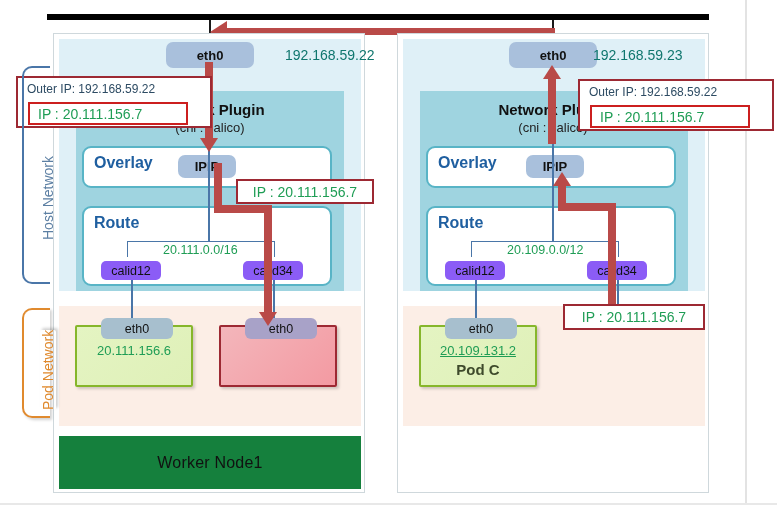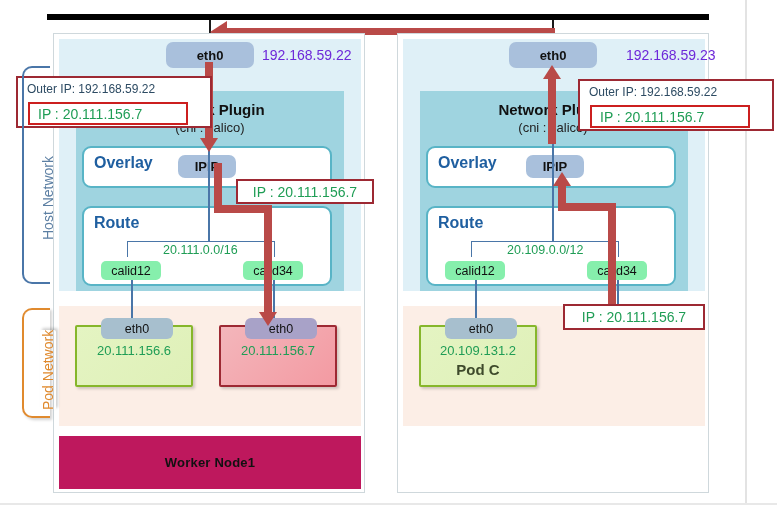--- a/index.html
+++ b/index.html
@@ -22,38 +22,38 @@
   .bb-arrow-line{position:absolute;height:7px;background:#b94a48;}
   .bb-arrow-head{position:absolute;width:0;height:0;
       border-top:11px solid transparent;border-bottom:11px solid transparent;
       border-right:17px solid #b94a48;}
 
   
   .node{position:absolute;background:#ffffff;border:1px solid #cfd8dc;box-sizing:border-box;}
   .host-band{position:absolute;background:#dff0f7;box-sizing:border-box;}
   .plugin-band{position:absolute;background:#9fd4e0;box-sizing:border-box;}
   .pod-band{position:absolute;background:#fceee6;box-sizing:border-box;}
-  .node-footer{position:absolute;background:#be185d;box-sizing:border-box;
+  .node-footer{position:absolute;background:#15803d;box-sizing:border-box;
      display:flex;align-items:center;justify-content:center;
-     font-weight:bold;font-size:13px;color:#111;letter-spacing:.2px;}
+     font-weight:normal;font-size:16px;color:#111;letter-spacing:.2px;}
 
   .nic{position:absolute;background:#a9c0dc;border-radius:7px;box-sizing:border-box;
      display:flex;align-items:center;justify-content:center;
      font-size:13px;font-weight:bold;color:#111;}
-  .host-ip{position:absolute;font-size:14px;color:#6d28d9;white-space:nowrap;}
+  .host-ip{position:absolute;font-size:14px;color:#0f766e;white-space:nowrap;margin-left:23px;}
 
   .plugin-title{position:absolute;text-align:center;font-weight:bold;font-size:15px;color:#111;white-space:nowrap;}
   .plugin-sub{position:absolute;text-align:center;font-size:13px;color:#222;white-space:nowrap;}
 
   .wbox{position:absolute;background:#ffffff;border:2px solid #58b4c6;border-radius:9px;box-sizing:border-box;}
   .wbox-label{position:absolute;font-weight:bold;font-size:16px;color:#1f5fa0;}
 
   .route-bracket{position:absolute;border:1px solid #4a76a8;box-sizing:border-box;border-bottom:none;}
   .route-cidr{position:absolute;font-size:12.5px;color:#1f9d55;white-space:nowrap;}
-  .calid{position:absolute;background:#86efac;border-radius:5px;box-sizing:border-box;
+  .calid{position:absolute;background:#8b5cf6;border-radius:5px;box-sizing:border-box;
      display:flex;align-items:center;justify-content:center;font-size:12.5px;color:#111;}
 
   .vline{position:absolute;width:1.5px;background:#4a76a8;}
 
   .pod{position:absolute;box-sizing:border-box;border-radius:2px;
      box-shadow:2px 2px 3px rgba(0,0,0,.18);}
   .pod.green{background:linear-gradient(135deg,#e4f4c2,#dff0b8);border:2px solid #86b62b;}
   .pod.red{background:linear-gradient(135deg,#f3b6bb,#f39aa2);border:2px solid #9d2933;}
   .pod-ip{position:absolute;width:100%;text-align:center;font-size:13px;color:#1f9d55;}
   .pod-name{position:absolute;width:100%;text-align:center;font-size:15px;font-weight:bold;color:#3e4a2b;}
@@ -132,39 +132,38 @@
   <div class="vline" style="left:208px;top:68px;height:173px;"></div>
   <div class="vline" style="left:131px;top:280px;height:45px;"></div>
   <div class="vline" style="left:273px;top:280px;height:45px;"></div>
 
   <div class="pod green" style="left:75px;top:325px;width:118px;height:62px;">
     <div class="pod-nic g" style="position:absolute;left:24px;top:-9px;width:72px;height:21px;">eth0</div>
     <div class="pod-ip" style="top:16px;">20.111.156.6</div>
   </div>
   <div class="pod red" style="left:219px;top:325px;width:118px;height:62px;">
     <div class="pod-nic r" style="position:absolute;left:24px;top:-9px;width:72px;height:21px;">eth0</div>
-    <div class="pod-ip" style="top:16px;">20.111.156.7</div>
   </div>
 
   <div class="fseg" style="left:205px;top:62px;width:8px;height:82px;"></div>
   <div class="fhead-down" style="left:200px;top:138px;"></div>
 
   <div class="fseg" style="left:214px;top:163px;width:8px;height:50px;"></div>
   <div class="fseg" style="left:214px;top:205px;width:58px;height:8px;"></div>
   <div class="fseg" style="left:264px;top:205px;width:8px;height:112px;"></div>
   <div class="fhead-down" style="left:259px;top:312px;"></div>
 
   <div class="node" style="left:397px;top:33px;width:312px;height:460px;">
     <div class="host-band" style="position:absolute;left:5px;top:5px;width:302px;height:252px;"></div>
     <div class="plugin-band" style="position:absolute;left:22px;top:57px;width:268px;height:200px;"></div>
     <div class="pod-band" style="position:absolute;left:5px;top:272px;width:302px;height:120px;"></div>
   </div>
 
   <div class="nic" style="left:509px;top:42px;width:88px;height:26px;">eth0</div>
-  <div class="host-ip" style="left:626px;top:47px;">192.168.59.23</div>
+  <div class="host-ip" style="left:570px;top:47px;">192.168.59.23</div>
 
   <div class="plugin-title" style="left:473px;top:101px;width:160px;">Network Plugin</div>
   <div class="plugin-sub" style="left:473px;top:120px;width:160px;">(cni : calico)</div>
 
   <div class="wbox" style="left:426px;top:146px;width:250px;height:42px;"></div>
   <div class="wbox-label" style="left:438px;top:154px;">Overlay</div>
   <div class="nic" style="left:526px;top:155px;width:58px;height:23px;">IPIP</div>
 
   <div class="wbox" style="left:426px;top:206px;width:250px;height:80px;"></div>
   <div class="wbox-label" style="left:438px;top:214px;">Route</div>
@@ -172,21 +171,21 @@
   <div class="route-cidr" style="left:507px;top:243px;">20.109.0.0/12</div>
   <div class="calid" style="left:445px;top:261px;width:60px;height:19px;">calid12</div>
   <div class="calid" style="left:587px;top:261px;width:60px;height:19px;">calid34</div>
 
   <div class="vline" style="left:552px;top:68px;height:173px;"></div>
   <div class="vline" style="left:475px;top:280px;height:45px;"></div>
   <div class="vline" style="left:617px;top:280px;height:45px;"></div>
 
   <div class="pod green" style="left:419px;top:325px;width:118px;height:62px;">
     <div class="pod-nic g" style="position:absolute;left:24px;top:-9px;width:72px;height:21px;">eth0</div>
-    <div class="pod-ip" style="top:16px;">20.109.131.2</div>
+    <div class="pod-ip" style="top:16px;text-decoration:underline;">20.109.131.2</div>
     <div class="pod-name" style="top:34px;">Pod C</div>
   </div>
 
   <div class="fseg" style="left:608px;top:210px;width:8px;height:120px;"></div>
   <div class="fseg" style="left:558px;top:203px;width:58px;height:8px;"></div>
   <div class="fseg" style="left:558px;top:185px;width:8px;height:22px;"></div>
   <div class="fhead-up" style="left:553px;top:172px;"></div>
   <div class="fseg" style="left:548px;top:78px;width:8px;height:66px;"></div>
   <div class="fhead-up" style="left:543px;top:65px;"></div>
 

